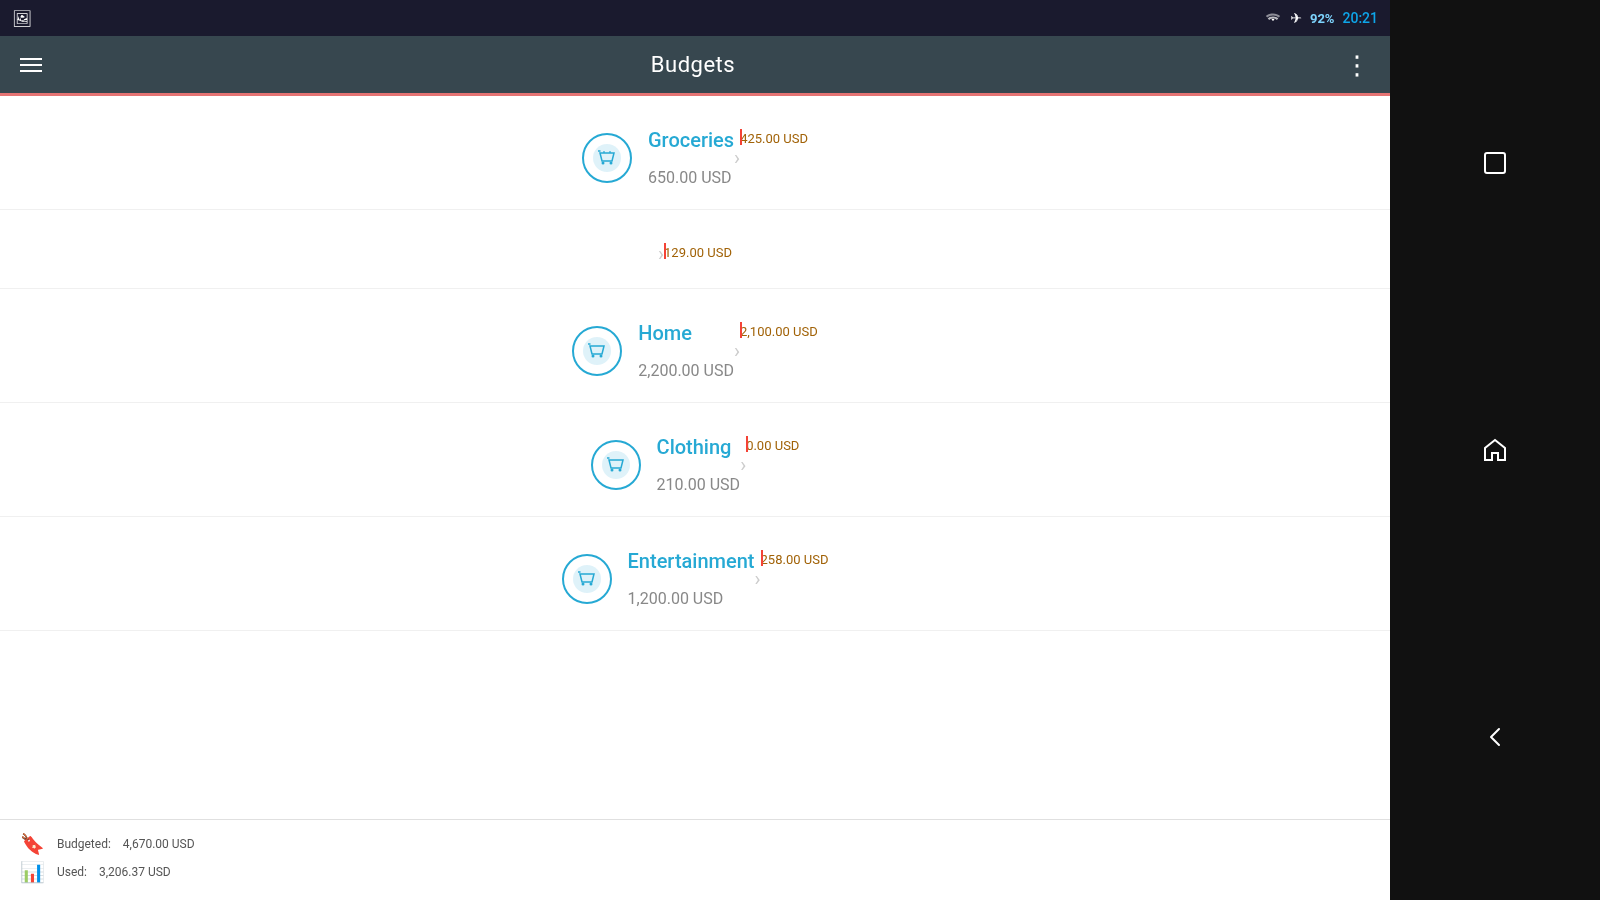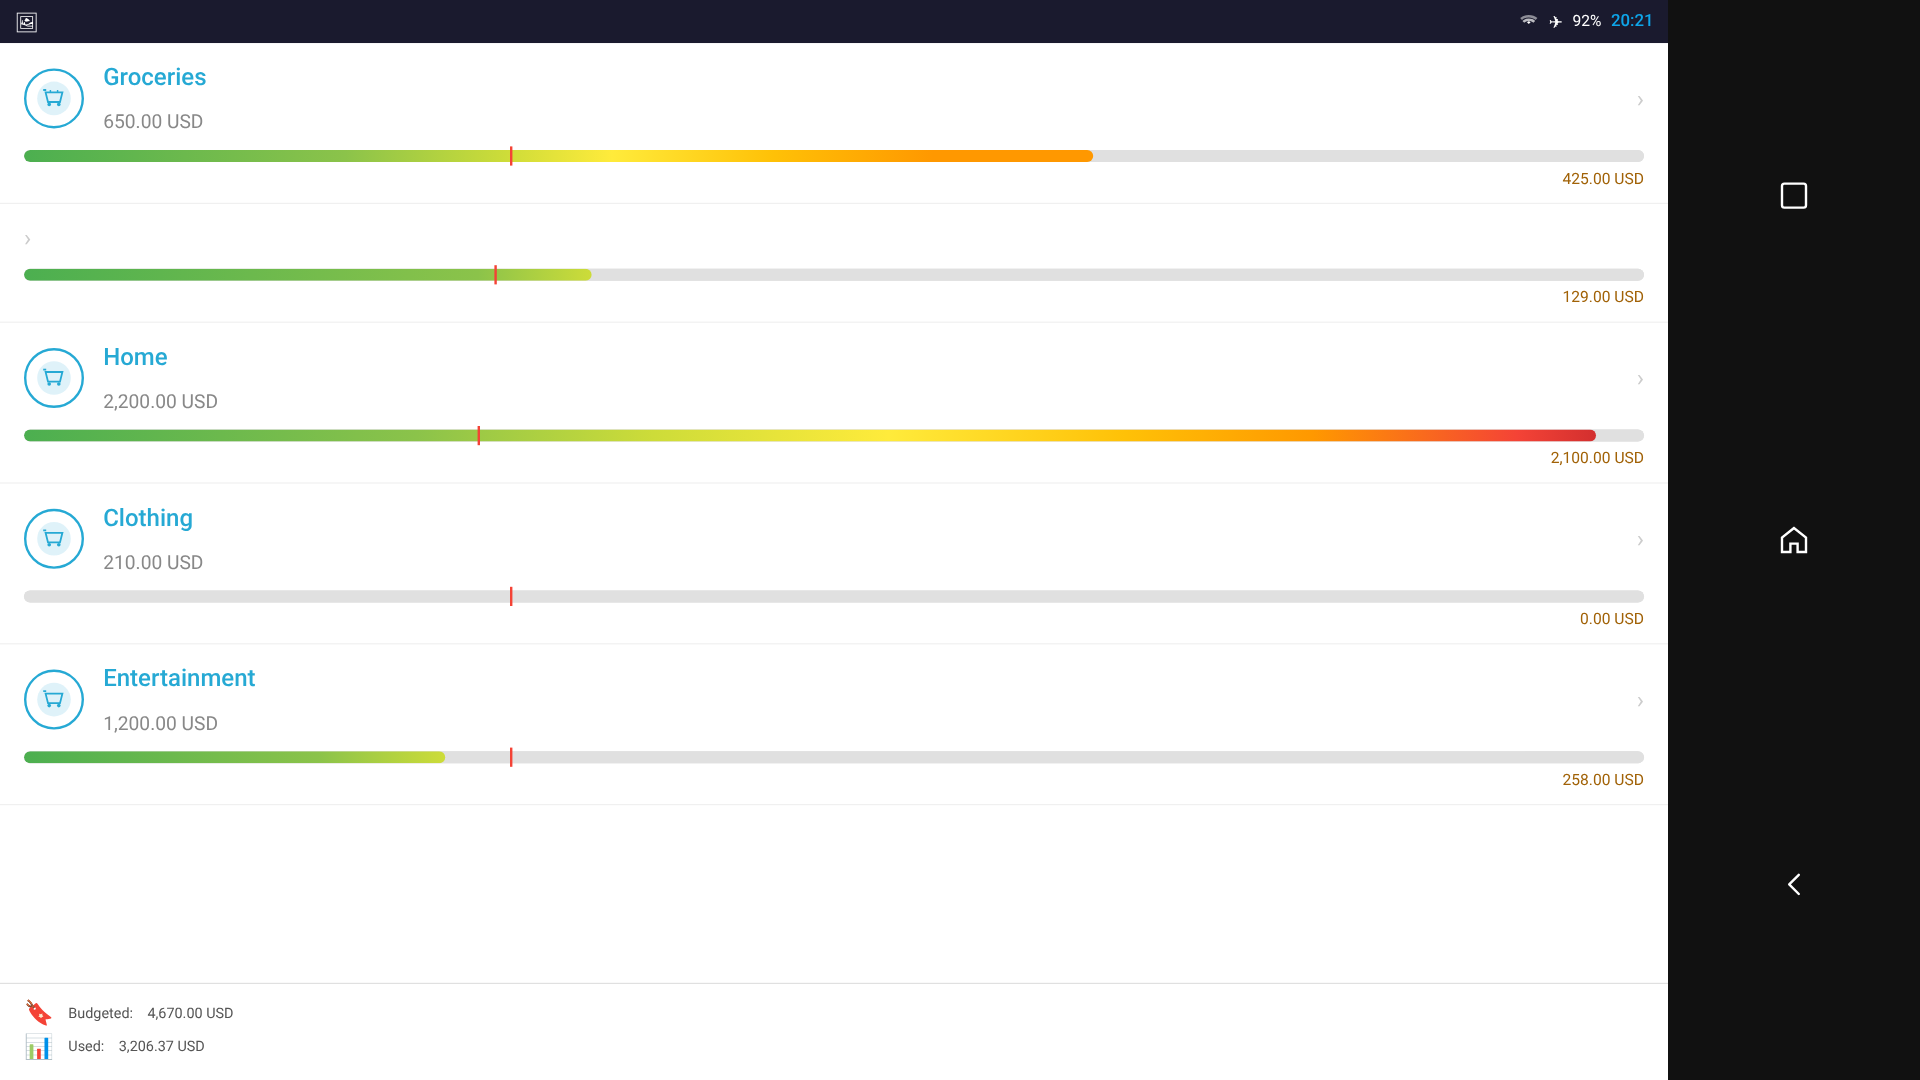--- a/index.html
+++ b/index.html
@@ -41,22 +41,23 @@
       align-items: center;
       gap: 8px;
       color: #fff;
       font-size: 13px;
     }
     .status-icon {
       color: #fff;
       font-size: 14px;
     }
     .battery-text {
-      color: #ffffff;
+      color: #7dd3fc;
       font-size: 13px;
+      font-weight: bold;
     }
     .time-text {
       color: #0ea5e9;
       font-size: 14px;
       font-weight: 500;
     }
     .screenshot-icon {
       color: #fff;
       font-size: 16px;
     }
@@ -100,23 +101,23 @@
 
     
     .budget-list {
       flex: 1;
       overflow-y: auto;
       background: #fff;
     }
 
     .budget-item {
       border-bottom: 1px solid #f0f0f0;
-      padding: 16px 20px 12px 20px;
-      display: flex;
-      flex-direction: column;
+      padding: 32px 20px 12px 20px;
+      display: flex;
+      flex-direction: row;
       cursor: pointer;
       position: relative;
       justify-content: center;
     }
 
     .budget-item-header {
       display: flex;
       align-items: center;
       justify-content: space-between;
       margin-bottom: 10px;
@@ -283,20 +284,29 @@
       </span>
 
       <span class="status-icon">✈</span>
 
       <span class="battery-text">92%</span>
 
       <span class="time-text">20:21</span>
     </div>
   </div>
 
+  <div class="toolbar">
+    <div class="menu-icon">
+      <div class="menu-line"></div>
+      <div class="menu-line"></div>
+      <div class="menu-line"></div>
+    </div>
+    <span class="toolbar-title">Budgets</span>
+    <span class="more-icon">⋮</span>
+  </div>
 
   <div class="budget-list">
 
     <div class="budget-item">
       <div class="budget-item-header">
         <div class="budget-item-left">
           <div class="category-icon">
             <svg viewBox="0 0 30 30" fill="none" xmlns="http://www.w3.org/2000/svg">
               <circle cx="15" cy="15" r="14" fill="#26a9d4" opacity="0.15"></circle>
               <path d="M8 10h14l-2 8H10L8 10z" stroke="#26a9d4" stroke-width="1.5" fill="none"></path>

